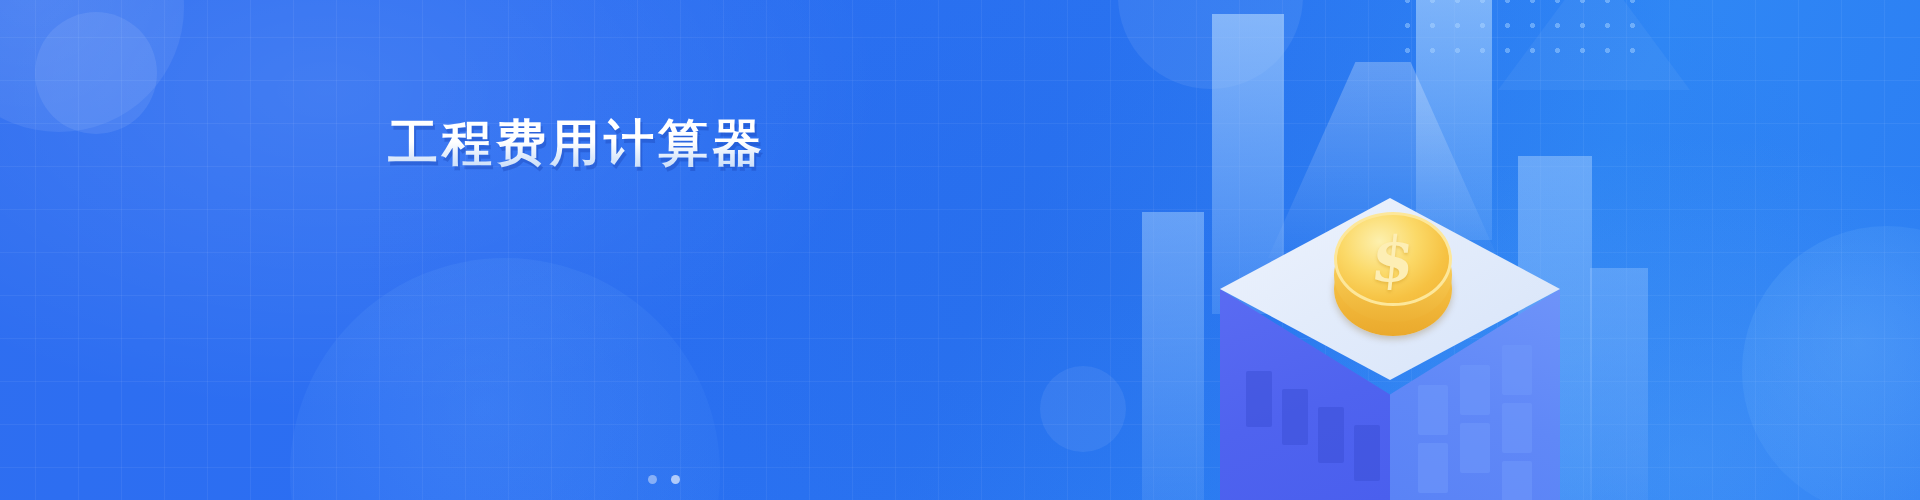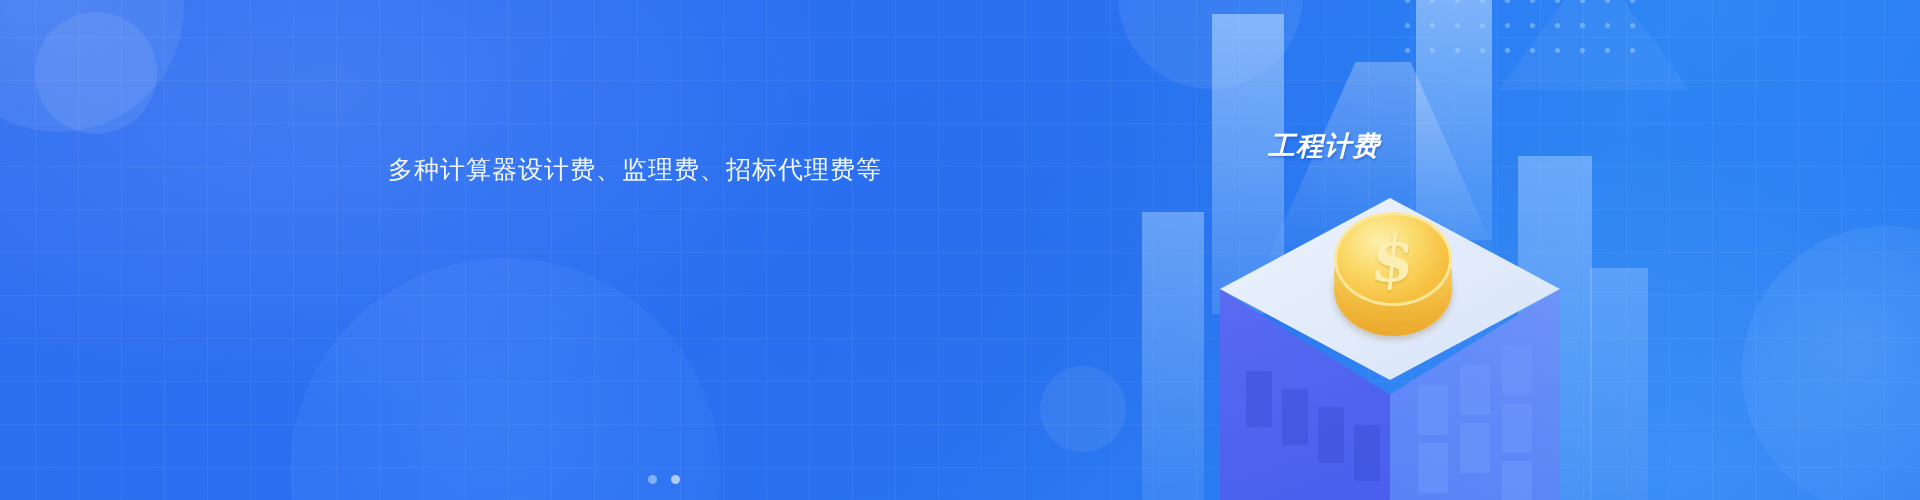--- a/index.html
+++ b/index.html
@@ -289,21 +289,21 @@
   <div class="circle circle-b"></div>
   <div class="circle circle-c"></div>
   <div class="circle circle-d"></div>
   <div class="circle circle-e"></div>
   <div class="circle circle-f"></div>
 
   <div class="dot-grid"></div>
   <div class="light-ray ray-1"></div>
 
   <div class="content">
-    <div class="subtitle">多种计算器设计费、监理费、招标代理费等</div>
+    <div class="headline">工程费用计算器</div>
   </div>
 
   <div class="illus">
 
     <div class="bar tower-1"></div>
     <div class="bar tower-2"></div>
     <div class="bar tower-3"></div>
     <div class="bar tower-4"></div>
     <div class="bar tower-5"></div>
 
@@ -328,21 +328,20 @@
 
     <div class="iso iso-top"></div>
 
     <div class="coin">
       <div class="coin-stack-3"></div>
       <div class="coin-stack-2"></div>
       <div class="coin-face"></div>
       <div class="coin-dollar">$</div>
     </div>
 
-    <div class="illus-label">工程计费</div>
   </div>
 
   <div class="dots">
     <span class="dot"></span>
     <span class="dot active"></span>
   </div>
 
 </div>
 
 </body></html>

